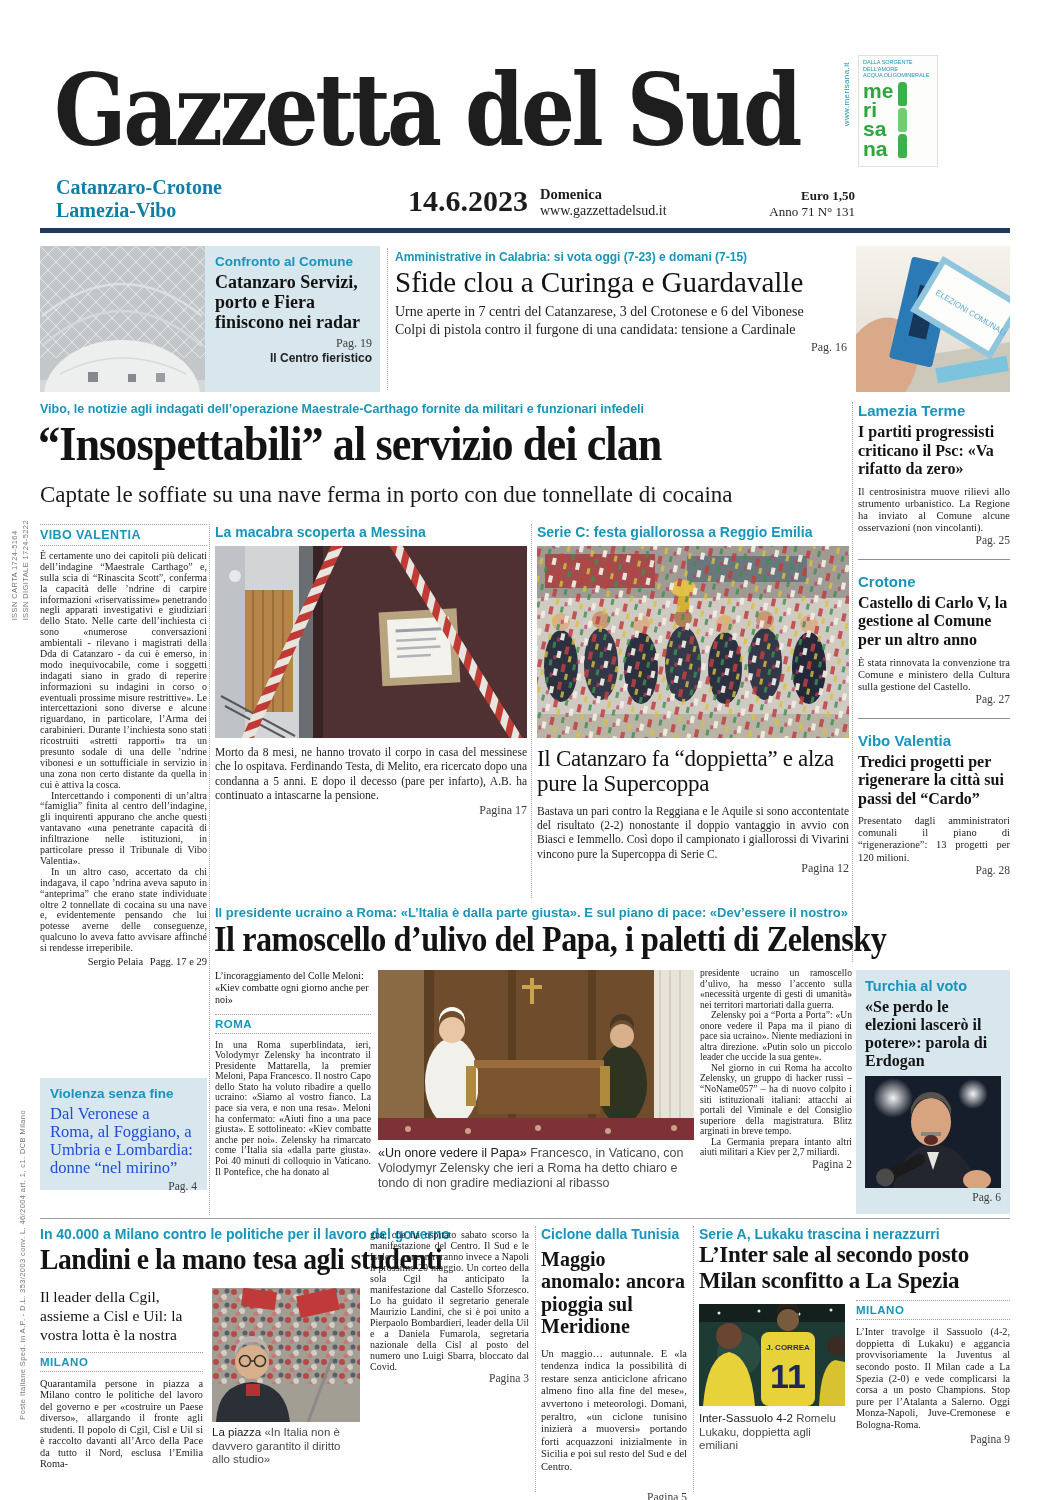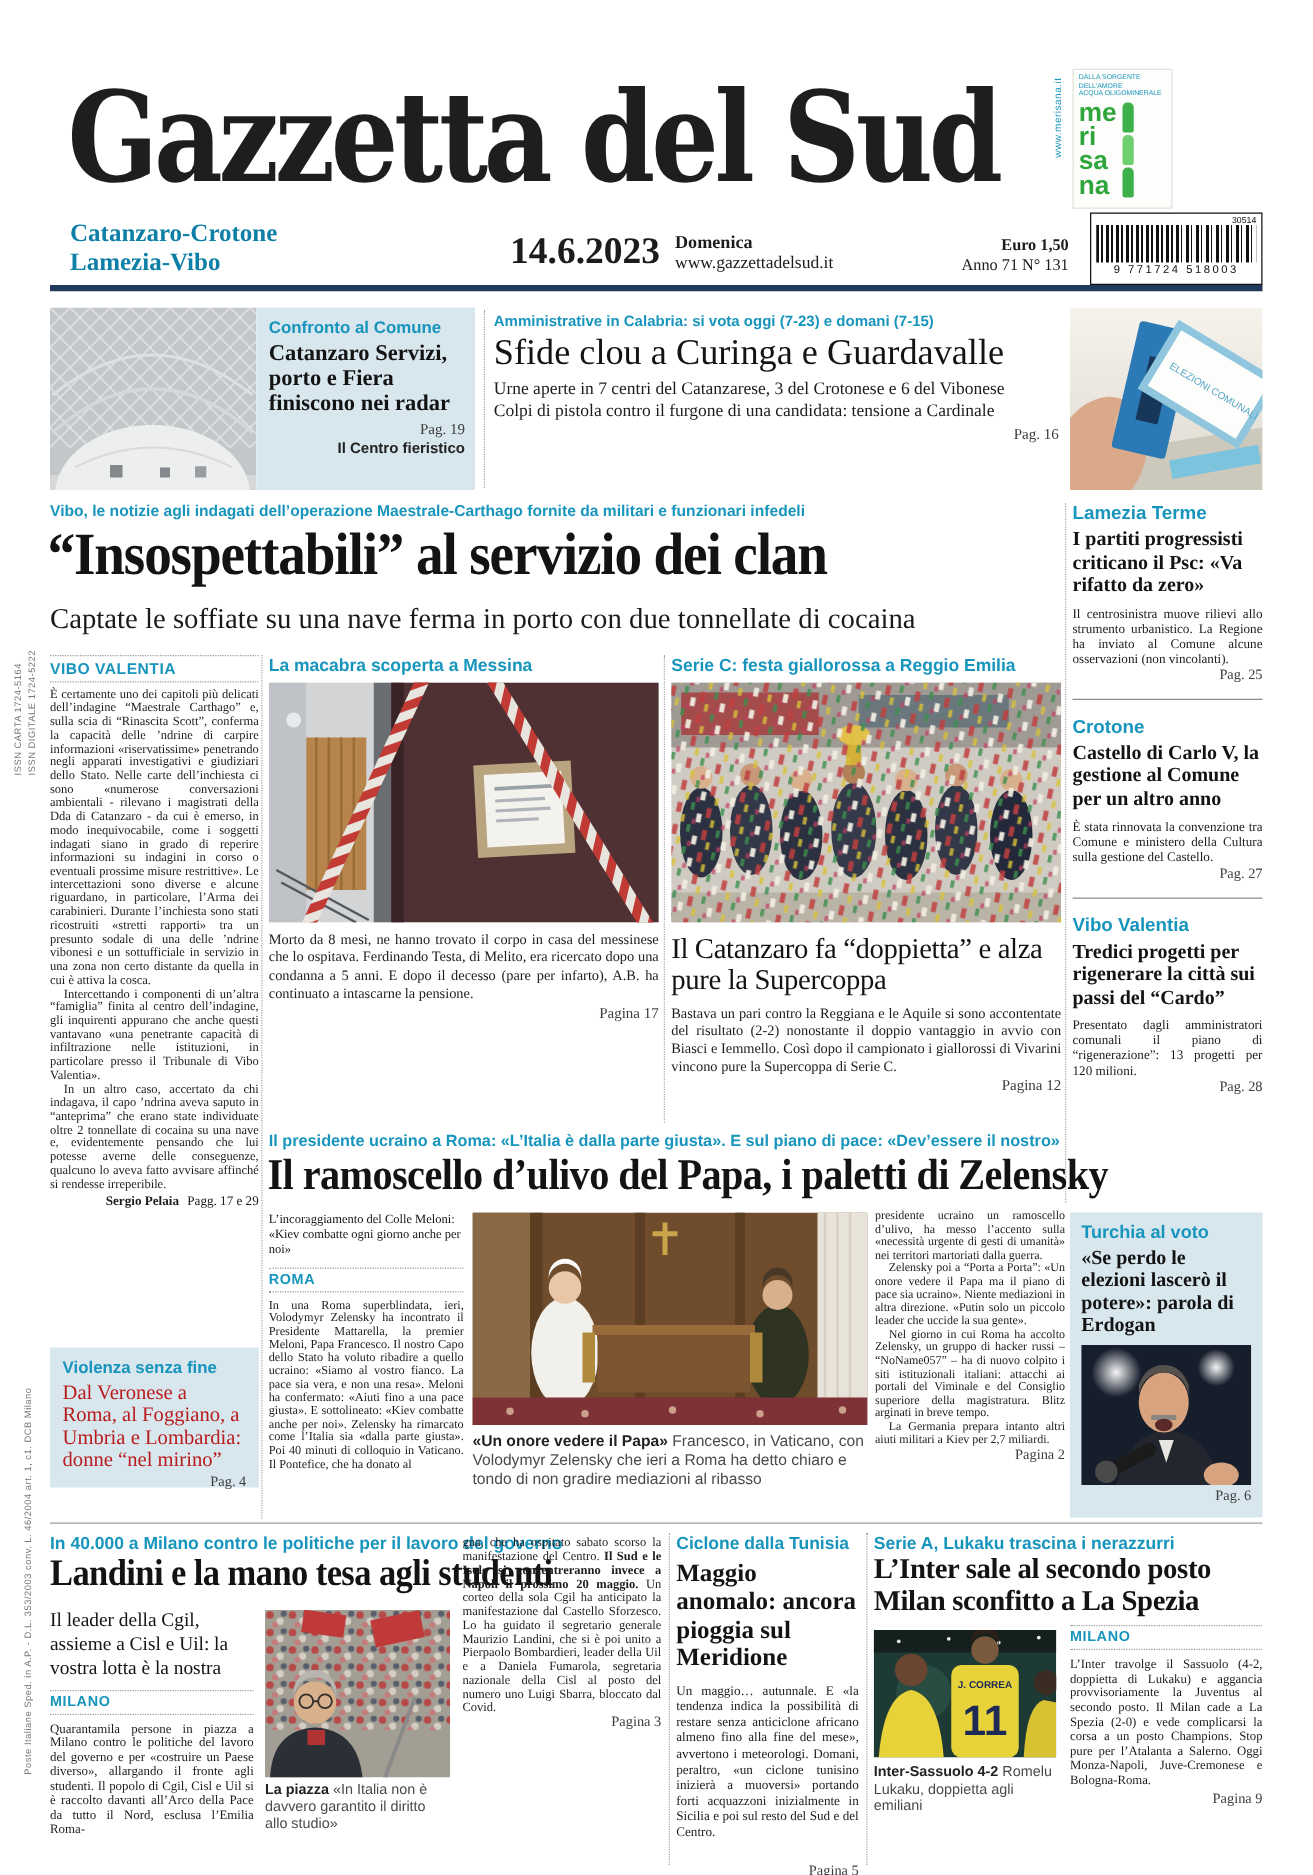--- a/index.html
+++ b/index.html
@@ -7,21 +7,21 @@
         font-family:"Liberation Serif",serif;color:#1c1c1c;margin:0 auto;}
   .abs{position:absolute;}
   .sans{font-family:"Liberation Sans",sans-serif;}
   .kick{font-family:"Liberation Sans",sans-serif;font-weight:bold;color:#1795bc;}
   .hl{font-weight:bold;color:#131313;}
   .hl-scale{display:inline-block;white-space:nowrap;transform-origin:left top;}
   .just{text-align:justify;}
   .ind{text-indent:11px;}
   .pgref{text-align:right;color:#3c3c3c;}
   .byl{text-align:right;}
-  .b{font-weight:bold;}
+  .b{font-weight:normal;}
   .seclab{font-family:"Liberation Sans",sans-serif;font-weight:bold;color:#1795bc;
           border-top:1px dotted #9d9d9d;border-bottom:1px dotted #9d9d9d;
           padding:3px 0 3px 0;letter-spacing:.4px;}
   .dl{font-family:"Liberation Sans",sans-serif;font-weight:bold;color:#1795bc;font-size:11.5px;
       border-top:1px dotted #9d9d9d;border-bottom:1px dotted #9d9d9d;padding:3px 0;margin:7px 0 6px 0;
       letter-spacing:.5px;}
   .bluebox{background:#d8e6ee;}
   .vdot{position:absolute;width:0;border-left:1px dotted #a8a8a8;}
   .cap{font-family:"Liberation Sans",sans-serif;color:#4a4a4a;line-height:1.18;}
   .vtext{writing-mode:vertical-rl;transform:rotate(180deg);font-family:"Liberation Sans",sans-serif;
@@ -72,25 +72,20 @@
         <div>na</div>
       </div>
       <div style="margin-left:5px;display:flex;flex-direction:column;gap:2px;justify-content:flex-end;">
         <div style="width:9px;height:24px;background:#3db04a;border-radius:4px 4px 2px 2px;"></div>
         <div style="width:9px;height:24px;background:#6fcf6f;border-radius:4px 4px 2px 2px;"></div>
         <div style="width:9px;height:24px;background:#3db04a;border-radius:4px 4px 2px 2px;"></div>
       </div>
     </div>
   </div>
 
-  <div class="abs" style="left:872px;top:170px;width:138px;height:58px;border:1px solid #111;background:#fff;padding:2px 4px;box-sizing:border-box;">
-    <div class="sans" style="text-align:right;font-size:7px;color:#111;">30514</div>
-    <div style="height:30px;background:repeating-linear-gradient(90deg,#111 0 2px,#fff 2px 4px,#111 4px 5px,#fff 5px 8px);"></div>
-    <div class="sans" style="text-align:center;font-size:9px;letter-spacing:2px;color:#111;">9 771724 518003</div>
-  </div>
 
   <div class="abs navy" style="left:40px;top:228px;width:970px;height:5px;"></div>
 
   <div class="abs" style="left:40px;top:246px;display:flex;">
     <svg class="photo" width="165" height="146" viewBox="0 0 165 146">
       <defs>
         <pattern id="lat" width="16" height="16" patternUnits="userSpaceOnUse">
           <path d="M0 16 L16 0 M0 0 L16 16" stroke="#e6e8ea" stroke-width="1" fill="none"></path>
         </pattern>
       </defs>
@@ -159,21 +154,21 @@
       <p class="ind">In un altro caso, accertato da chi indagava, il capo ’ndrina aveva saputo in “anteprima” che erano state individuate oltre 2 tonnellate di cocaina su una nave e, evidentemente pensando che lui potesse averne delle conseguenze, qualcuno lo aveva fatto avvisare affinché si rendesse irreperibile.</p>
     </div>
     <div class="byl" style="font-size:10.5px;margin-top:2px;">
       <span class="b">Sergio Pelaia</span>
       <span style="margin-left:4px;">Pagg. 17 e 29</span>
     </div>
   </div>
 
   <div class="abs bluebox" style="left:40px;top:1078px;width:167px;height:112px;padding:8px 10px;box-sizing:border-box;">
     <div class="kick" style="font-size:13.5px;">Violenza senza fine</div>
-    <div style="font-size:16.5px;line-height:1.1;margin-top:4px;color:#b91c1c;">Dal Veronese a Roma, al Foggiano, a Umbria e Lombardia: donne “nel mirino”</div>
+    <div style="font-size:16.5px;line-height:1.1;margin-top:4px;color:#1d4ed8;">Dal Veronese a Roma, al Foggiano, a Umbria e Lombardia: donne “nel mirino”</div>
     <div class="pgref" style="font-size:11.5px;margin-top:2px;">Pag. 4</div>
   </div>
 
   <div class="vdot" style="left:209px;top:524px;height:691px;"></div>
 
   <div class="abs" style="left:215px;top:524px;width:312px;">
     <div class="kick" style="font-size:14px;">La macabra scoperta a Messina</div>
     <svg class="photo" style="margin-top:6px;" width="312" height="192" viewBox="0 0 312 192">
       <defs>
         <pattern id="tape" width="14" height="14" patternUnits="userSpaceOnUse" patternTransform="rotate(45)">

